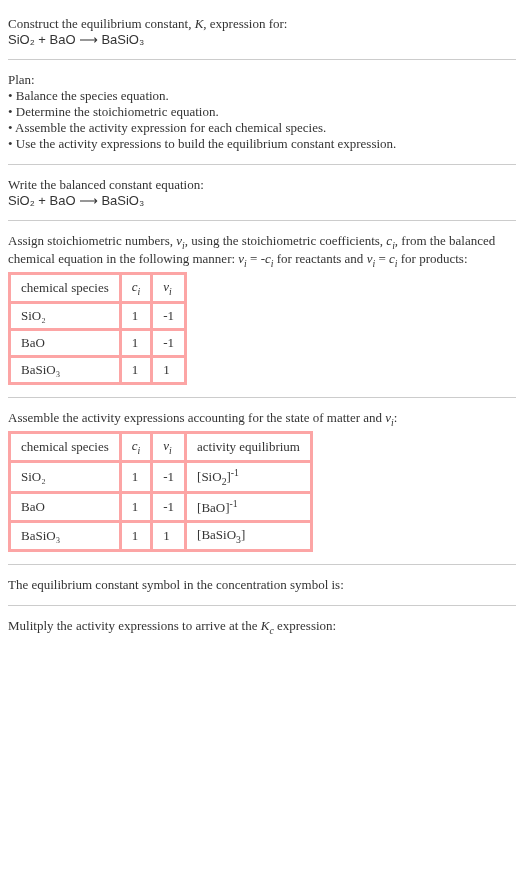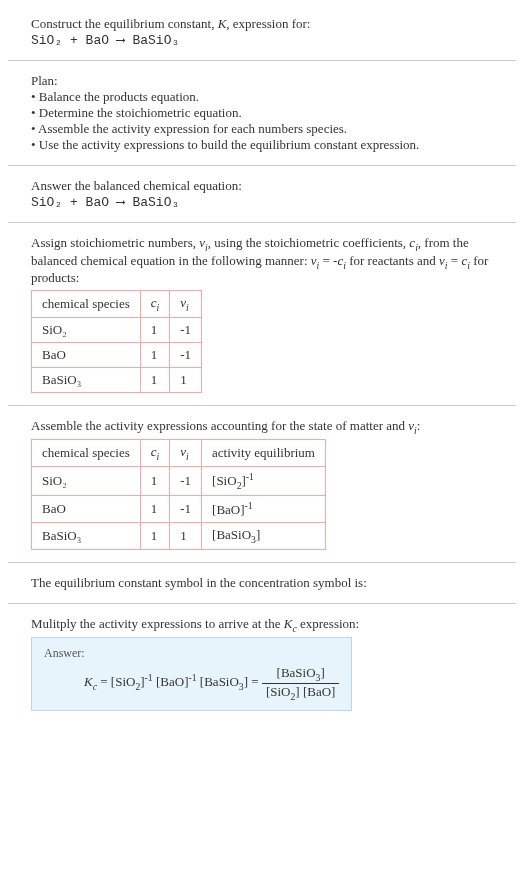--- a/index.html
+++ b/index.html
@@ -6,42 +6,41 @@
   margin: 0;
   padding: 8px;
   font-family: Georgia, 'Times New Roman', serif;
   font-size: 13px;
   color: #333;
   background: #fff;
   width: 508px;
 }
 .section {
   padding: 8px 0;
-  margin-left: 23px;
 }
 hr {
   border: none;
   border-top: 1px solid #ccc;
   margin: 4px 0;
 }
 .formula {
-  font-family: Liberation Mono, monospace;
+  font-family: Liberation Sans, sans-serif;
 }
 sub {
   font-size: 0.75em;
 }
 sup {
   font-size: 0.75em;
 }
 table {
   border-collapse: collapse;
   margin-top: 4px;
 }
 th, td {
-  border: 1px solid #fca5a5;
+  border: 3px solid #fca5a5;
   padding: 4px 10px;
   text-align: left;
   font-weight: normal;
 }
 th {
   background: #fff;
 }
 .italic {
   font-style: italic;
 }
@@ -80,30 +79,30 @@
 
 <div class="section">
   <div>Construct the equilibrium constant, <span class="italic">K</span>, expression for:</div>
   <div class="formula">SiO₂ + BaO ⟶ BaSiO₃</div>
 </div>
 
 <hr>
 
 <div class="section">
   <div>Plan:</div>
-  <div>• Balance the products equation.</div>
+  <div>• Balance the species equation.</div>
   <div>• Determine the stoichiometric equation.</div>
-  <div>• Assemble the activity expression for each numbers species.</div>
+  <div>• Assemble the activity expression for each chemical species.</div>
   <div>• Use the activity expressions to build the equilibrium constant expression.</div>
 </div>
 
 <hr>
 
 <div class="section">
-  <div>Answer the balanced chemical equation:</div>
+  <div>Write the balanced constant equation:</div>
   <div class="formula">SiO₂ + BaO ⟶ BaSiO₃</div>
 </div>
 
 <hr>
 
 <div class="section">
   <div>Assign stoichiometric numbers, <span class="italic">ν<sub>i</sub></span>, using the stoichiometric coefficients, <span class="italic">c<sub>i</sub></span>, from the balanced chemical equation in the following manner: <span class="italic">ν<sub>i</sub></span> = -<span class="italic">c<sub>i</sub></span> for reactants and <span class="italic">ν<sub>i</sub></span> = <span class="italic">c<sub>i</sub></span> for products:</div>
   <table>
     <tbody>
         <tr>
@@ -167,23 +166,13 @@
 <hr>
 
 <div class="section">
   <div>The equilibrium constant symbol in the concentration symbol is:</div>
 </div>
 
 <hr>
 
 <div class="section">
   <div>Mulitply the activity expressions to arrive at the <span class="italic">K<sub>c</sub></span> expression:</div>
-  <div class="answer-box">
-    <div class="answer-label">Answer:</div>
-    <div class="eq-indent">
-      <span class="italic">K<sub>c</sub></span> = [SiO<sub>2</sub>]<sup>-1</sup> [BaO]<sup>-1</sup> [BaSiO<sub>3</sub>] =
-      <span class="frac">
-        <span class="num">[BaSiO<sub>3</sub>]</span>
-        <span class="den">[SiO<sub>2</sub>] [BaO]</span>
-      </span>
-    </div>
-  </div>
 </div>
 
 </body></html>

